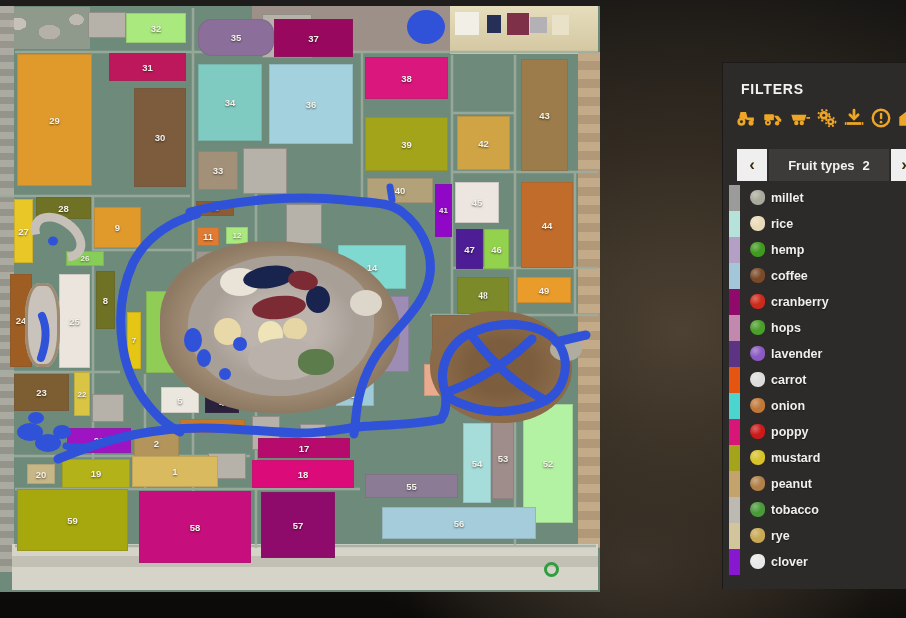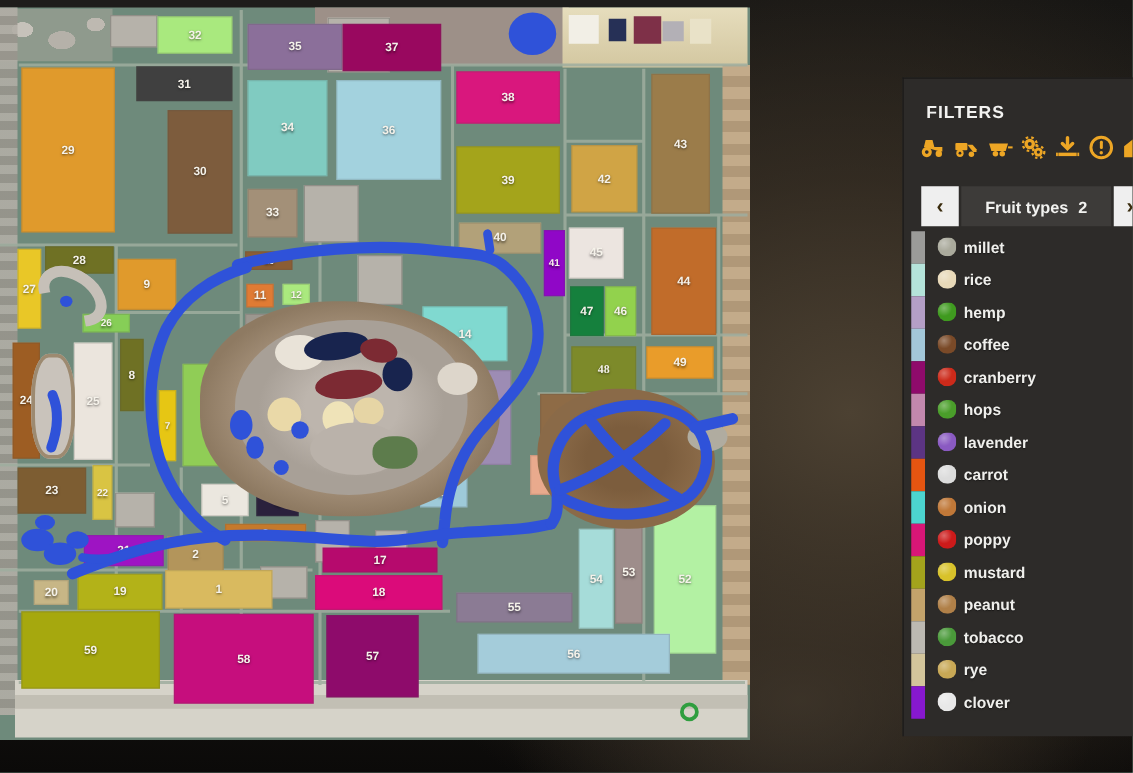--- a/index.html
+++ b/index.html
@@ -134,30 +134,30 @@
   <div class="bld" style="left:286px;top:204px;width:36px;height:40px"></div>
   <div class="bld" style="left:92px;top:394px;width:32px;height:28px"></div>
   <div class="bld" style="left:208px;top:453px;width:38px;height:26px"></div>
   <div class="bld" style="left:252px;top:416px;width:28px;height:34px"></div>
   <div class="bld" style="left:300px;top:424px;width:26px;height:20px"></div>
 
   <div id="map-fields">
       <div class="field" style="left: 17px; top: 54px; width: 75px; height: 132px; background: rgb(224, 154, 44);">
         <span>29</span>
       </div>
-      <div class="field" style="left: 109px; top: 53px; width: 77px; height: 28px; background: #404040;">
+      <div class="field" style="left: 109px; top: 53px; width: 77px; height: 28px; background: #be185d;">
         <span>31</span>
       </div>
       <div class="field" style="left: 134px; top: 88px; width: 52px; height: 99px; background: rgb(125, 92, 61);">
         <span>30</span>
       </div>
       <div class="field" style="left: 126px; top: 13px; width: 60px; height: 30px; background: rgb(169, 233, 126);">
         <span>32</span>
       </div>
-      <div class="field" style="left: 198px; top: 19px; width: 76px; height: 37px; background: rgb(139, 111, 154);">
+      <div class="field" style="left: 198px; top: 19px; width: 76px; height: 37px; background: rgb(139, 111, 154); border-radius: 14px;">
         <span>35</span>
       </div>
       <div class="field" style="left: 274px; top: 19px; width: 79px; height: 38px; background: rgb(153, 8, 95);">
         <span>37</span>
       </div>
       <div class="field" style="left: 198px; top: 64px; width: 64px; height: 77px; background: rgb(128, 203, 193);">
         <span>34</span>
       </div>
       <div class="field" style="left: 269px; top: 64px; width: 84px; height: 80px; background: rgb(163, 210, 222);">
         <span>36</span>
@@ -182,21 +182,21 @@
       </div>
       <div class="field small" style="left: 435px; top: 184px; width: 17px; height: 53px; background: rgb(144, 7, 199);">
         <span>41</span>
       </div>
       <div class="field" style="left: 455px; top: 182px; width: 44px; height: 41px; background: rgb(236, 229, 224);">
         <span>45</span>
       </div>
       <div class="field" style="left: 521px; top: 182px; width: 52px; height: 86px; background: rgb(193, 108, 42);">
         <span>44</span>
       </div>
-      <div class="field" style="left: 456px; top: 229px; width: 27px; height: 40px; background: #15803d;">
+      <div class="field" style="left: 456px; top: 229px; width: 27px; height: 40px; background: #4c1d95;">
         <span>47</span>
       </div>
       <div class="field" style="left: 484px; top: 229px; width: 25px; height: 40px; background: rgb(146, 210, 77);">
         <span>46</span>
       </div>
       <div class="field" style="left: 457px; top: 277px; width: 52px; height: 37px; background: rgb(125, 138, 42); font-family: Liberation Serif, serif;">
         <span>48</span>
       </div>
       <div class="field" style="left: 517px; top: 277px; width: 54px; height: 26px; background: rgb(233, 156, 42);">
         <span>49</span>

